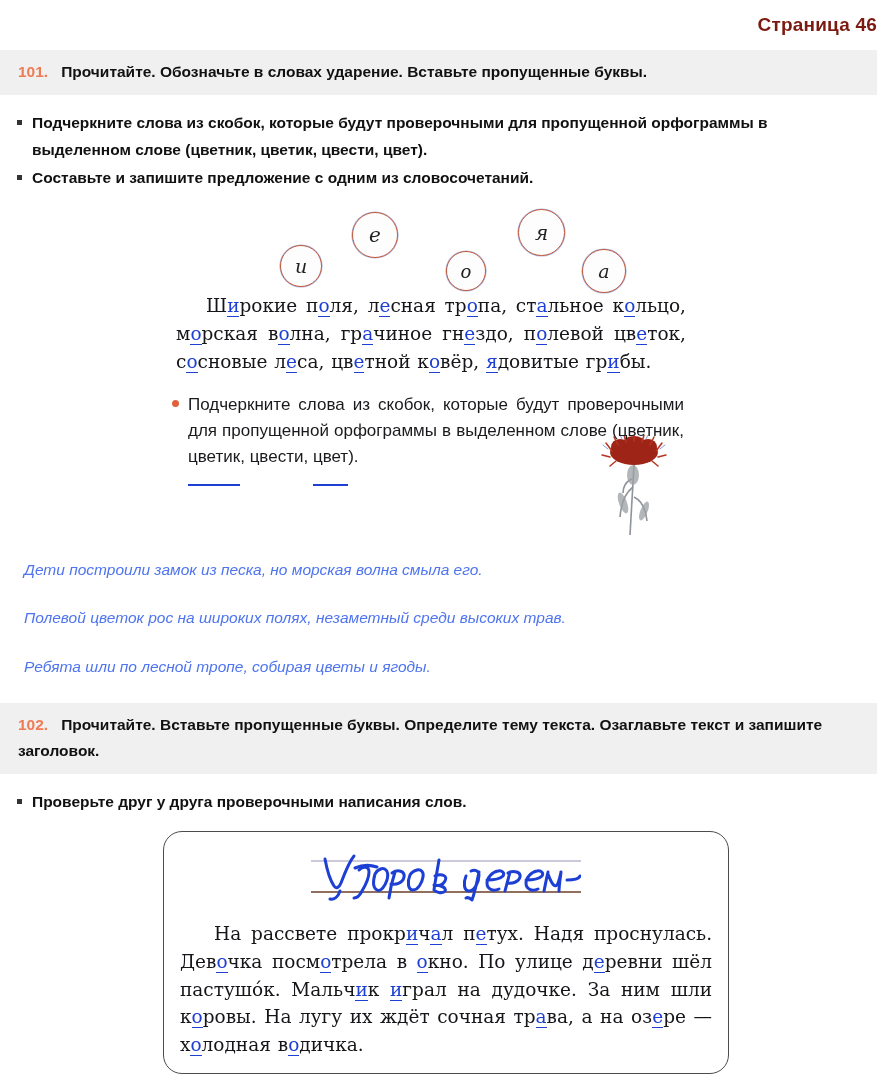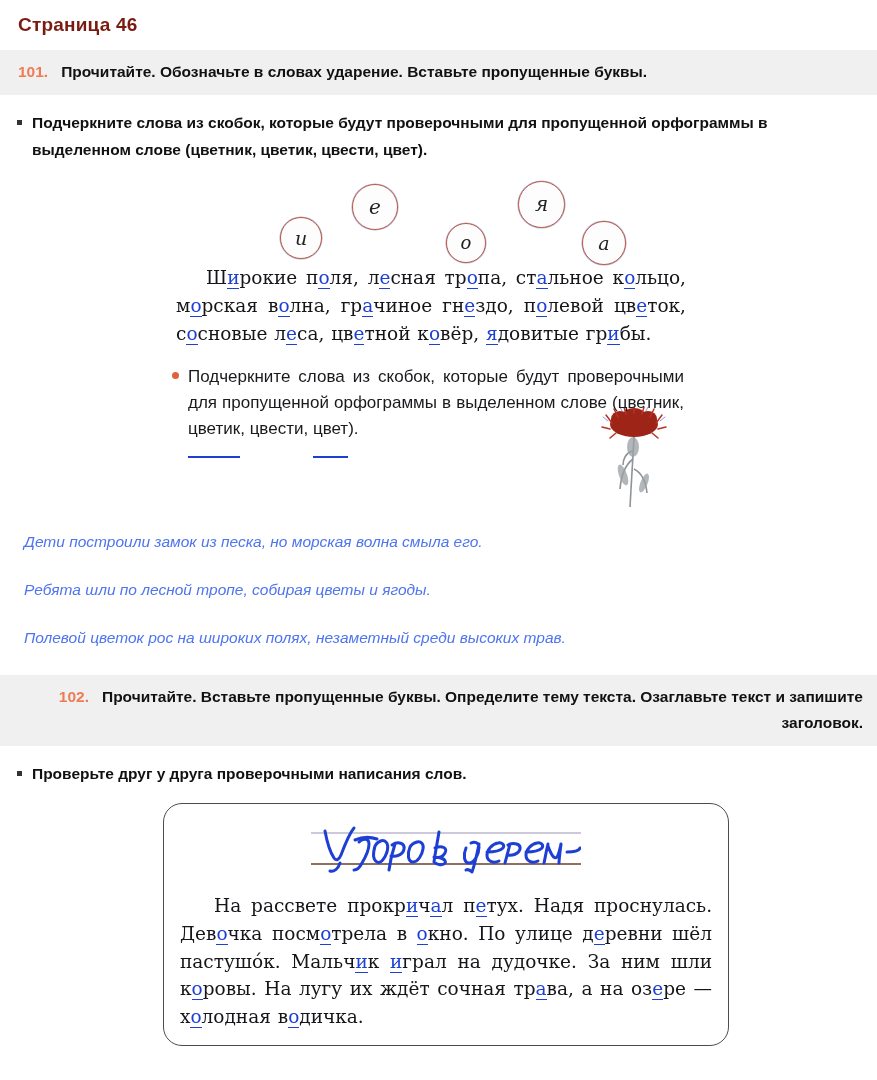--- a/index.html
+++ b/index.html
@@ -17,20 +17,21 @@
     position: relative;
   }
 
   
   .page-title {
     font-size: 19px;
     font-weight: bold;
     color: #7b1a10;
     padding: 14px 0 0 18px;
     letter-spacing: .2px;
+    text-align: right;
   }
 
   
   .ex-header {
     background: #f0f0f0;
     margin-top: 14px;
     padding: 9px 14px 9px 18px;
     font-size: 15.5px;
     font-weight: bold;
     line-height: 1.72;
@@ -159,21 +160,21 @@
   .answer-line {
     color: #4e74ef;
     font-style: italic;
     font-size: 15.5px;
     line-height: 1.5;
     padding: 0 18px 0 24px;
     margin-bottom: 25px;
   }
 
   
-  .ex-header-102 { margin-top: 4px; text-align: right; }
+  .ex-header-102 { margin-top: 4px; }
 
   
   .frame-box {
     margin: 16px 0 0 163px;
     width: 566px;
     border: 1.6px solid #4c4c4c;
     border-radius: 19px;
     background: #fff;
     padding: 12px 16px 14px 16px;
     box-sizing: border-box;
@@ -207,20 +208,21 @@
 <body>
 
 <div class="page-title">Страница 46</div>
 
 <div class="ex-header">
   <span class="ex-num">101.</span><span>Прочитайте. Обозначьте в словах ударение. Вставьте пропущенные буквы.</span>
 </div>
 
 <ul class="task-list">
   <li>Подчеркните слова из скобок, которые будут проверочными для пропущенной орфограммы в выделенном слове (цветник, цветик, цвести, цвет).</li>
+  <li>Составьте и запишите предложение с одним из словосочетаний.</li>
 </ul>
 
 <div class="scan-101">
 
   <div class="circle-row">
     <div class="letter-circle lc0">и</div>
     <div class="letter-circle lc1">е</div>
     <div class="letter-circle lc2">о</div>
     <div class="letter-circle lc3">я</div>
     <div class="letter-circle lc4">а</div>
@@ -265,22 +267,22 @@
     </g>
   </svg>
 
   <div class="scan-text"><span>Ш</span><span class="ins">и</span><span>рокие п</span><span class="ins">о</span><span>ля, л</span><span class="ins">е</span><span>сная тр</span><span class="ins">о</span><span>па, ст</span><span class="ins">а</span><span>льное к</span><span class="ins">о</span><span>льцо, м</span><span class="ins">о</span><span>рская в</span><span class="ins">о</span><span>лна, гр</span><span class="ins">а</span><span>чиное гн</span><span class="ins">е</span><span>здо, п</span><span class="ins">о</span><span>левой </span><span class="bold">цв</span><span class="ins bold">е</span><span class="bold">ток</span><span>, с</span><span class="ins">о</span><span>сновые л</span><span class="ins">е</span><span>са, цв</span><span class="ins">е</span><span>тной к</span><span class="ins">о</span><span>вёр, </span><span class="ins">я</span><span>довитые гр</span><span class="ins">и</span><span>бы.</span></div>
 
   <div class="scan-sub"><span>Подчеркните слова из скобок, которые будут проверочными для пропущенной орфограммы в выделенном слове (цвет­ник, </span><span class="u">цветик</span><span>, цвести, </span><span class="u">цвет</span><span>).</span></div>
 </div>
 
 <div class="answers">
   <div class="answer-line">Дети построили замок из песка, но морская волна смыла его.</div>
+  <div class="answer-line">Полевой цветок рос на широких полях, незаметный среди высоких трав.</div>
   <div class="answer-line">Ребята шли по лесной тропе, собирая цветы и ягоды.</div>
-  <div class="answer-line">Полевой цветок рос на широких полях, незаметный среди высоких трав.</div>
 </div>
 
 <div class="ex-header ex-header-102">
   <span class="ex-num">102.</span><span>Прочитайте. Вставьте пропущенные буквы. Определите тему текста. Озаглавьте текст и запишите заголовок.</span>
 </div>
 
 <ul class="task-list">
   <li>Проверьте друг у друга проверочными написания слов.</li>
 </ul>
 

